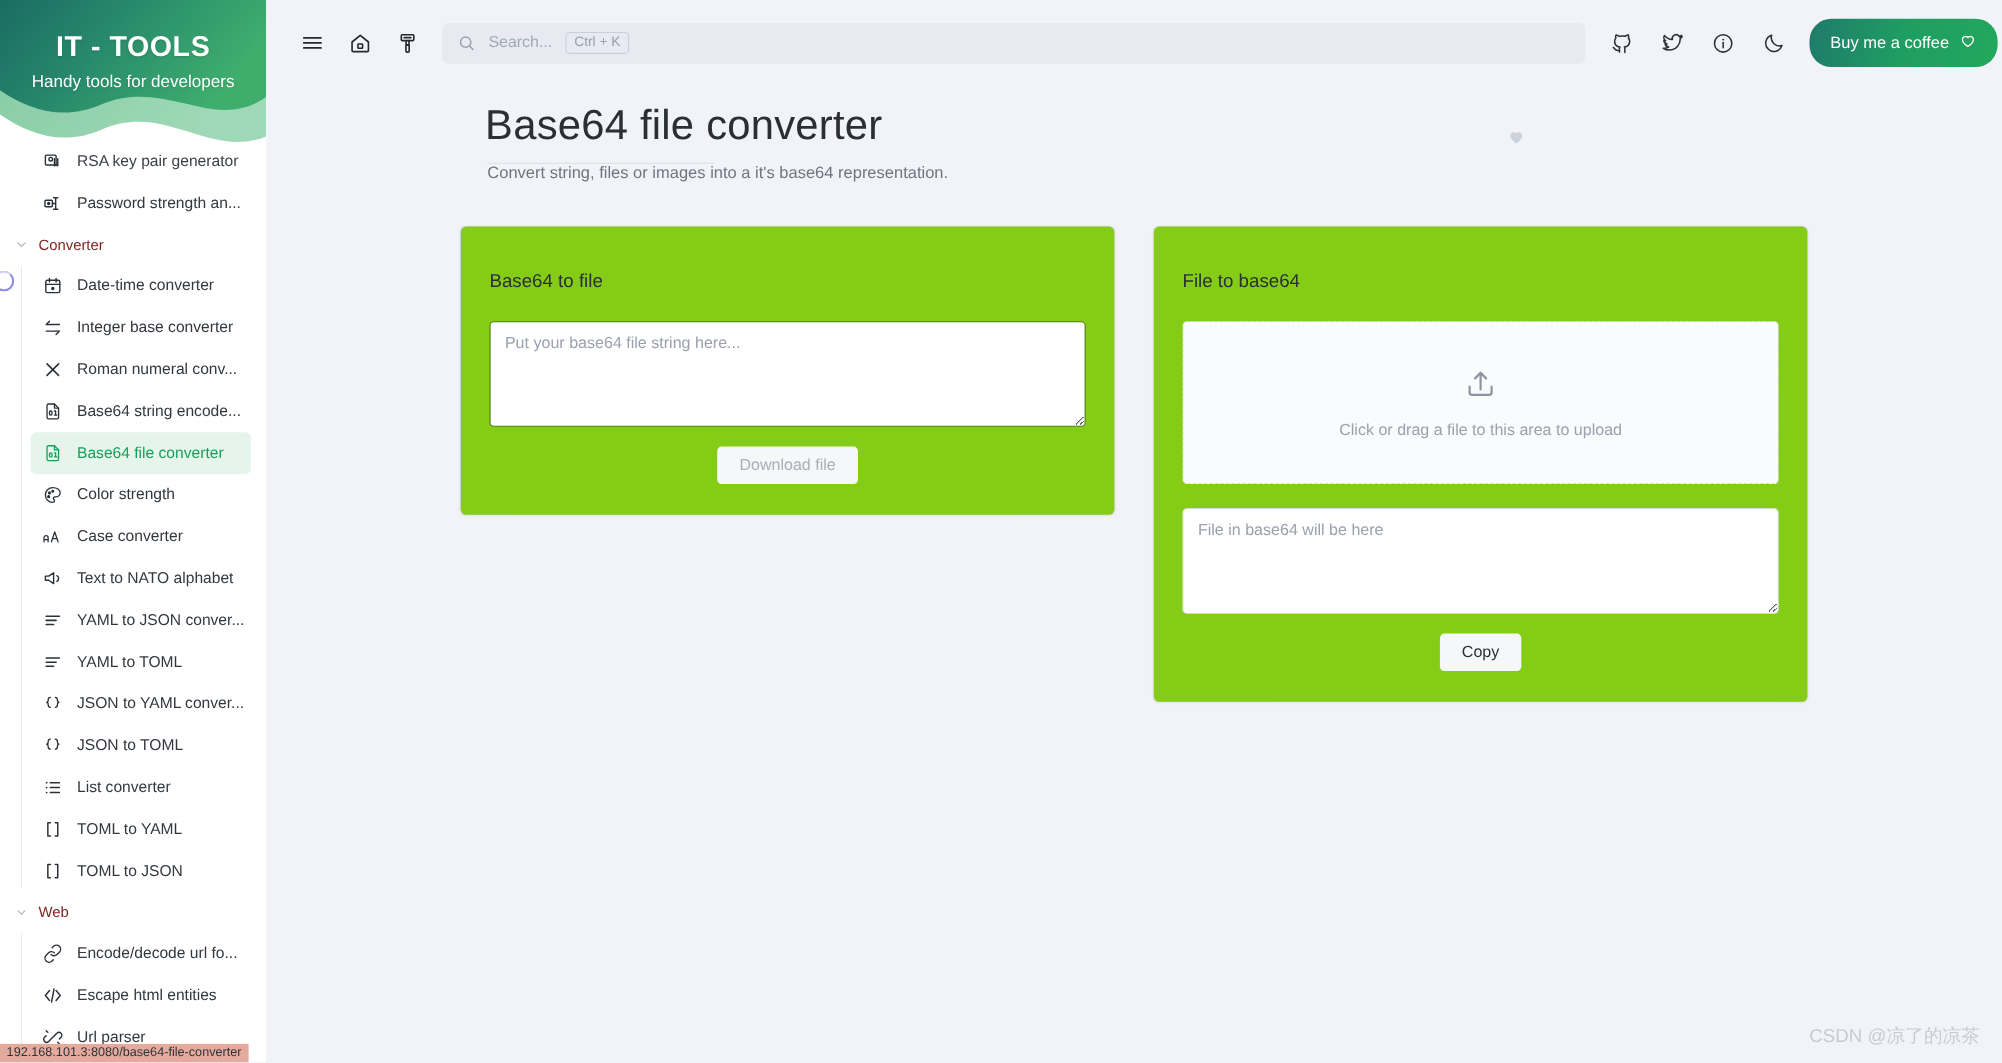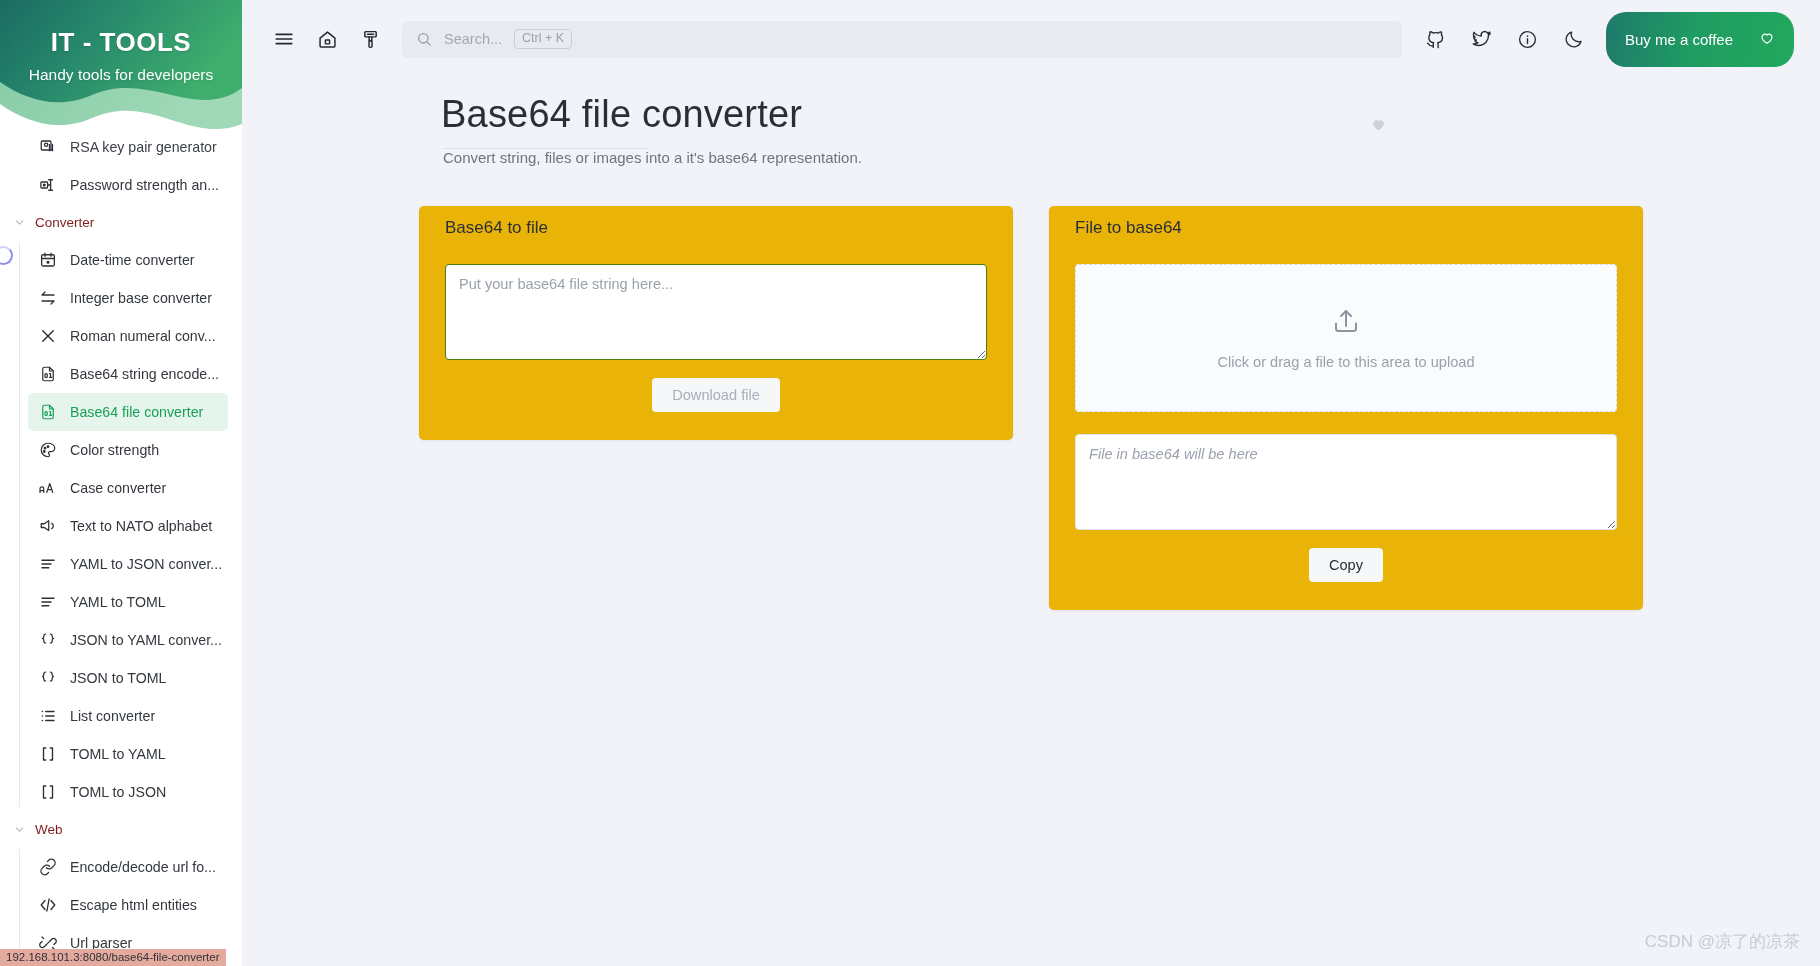--- a/index.html
+++ b/index.html
@@ -142,21 +142,21 @@
     flex-direction: column;
     background: #f1f3f8;
     overflow: hidden;
   }
 
   .topbar {
     height: 78px;
     flex: 0 0 78px;
     display: flex;
     align-items: center;
-    padding: 0 26px 0 22px;
+    padding: 0 4px 0 22px;
     gap: 0px;
     background: #f1f3f8;
   }
 
   .icon-btn {
     width: 40px; height: 40px;
     display: flex; align-items: center; justify-content: center;
     color: #25292f;
     border-radius: 6px;
     cursor: pointer;
@@ -198,22 +198,22 @@
     align-items: center;
     gap: 6px;
     margin-left: 14px;
     flex: 0 0 auto;
   }
   .tb-right .icon-btn { color: #2a2f36; }
 
   .coffee-btn {
     display: flex;
     align-items: center;
-    gap: 26px;
-    height: 55px;
+    gap: 9px;
+    height: 44px;
     padding: 0 19px;
     border-radius: 20px;
     background: linear-gradient(100deg, #1f7a6b 0%, #1f9d62 48%, #22a85d 100%);
     color: #ffffff;
     font-size: 15px;
     white-space: nowrap;
     cursor: pointer;
     margin-left: 6px;
   }
 
@@ -262,24 +262,24 @@
   }
 
   .cards {
     width: 1224px;
     margin: 40px auto 0;
     display: flex;
     gap: 36px;
     align-items: flex-start;
   }
   .card {
-    background: #eab308;
+    background: #84cc16;
     border-radius: 5px;
     box-shadow: 0 1px 3px rgba(20,30,50,.06), 0 0 1px rgba(20,30,50,.10);
-    padding: 12px 26px 28px;
+    padding: 40px 26px 28px;
     flex: 1 1 0;
   }
   .card-title {
     font-size: 17px;
     color: #2a2f36;
     margin-bottom: 26px;
   }
 
   .ta {
     width: 100%;
@@ -288,21 +288,21 @@
     font-family: "Liberation Sans", sans-serif;
     font-size: 14.6px;
     padding: 11px 13px;
     color: #2a2f36;
     resize: vertical;
     outline: none;
     background: #fff;
   }
   .ta::placeholder { color: #9aa1ad; }
   .ta-green { border: 1px solid #4d7c0f; height: 96px; }
-  .ta-gray  { border: 1px solid #dfe3ea; height: 96px; font-style: italic; }
+  .ta-gray  { border: 1px solid #dfe3ea; height: 96px; }
 
   .btn-row { display: flex; justify-content: center; margin-top: 18px; }
   .btn {
     font-size: 14.6px;
     padding: 9px 20px;
     border-radius: 4px;
     border: none;
     background: #f6f7f9;
     cursor: pointer;
     font-family: "Liberation Sans", sans-serif;

